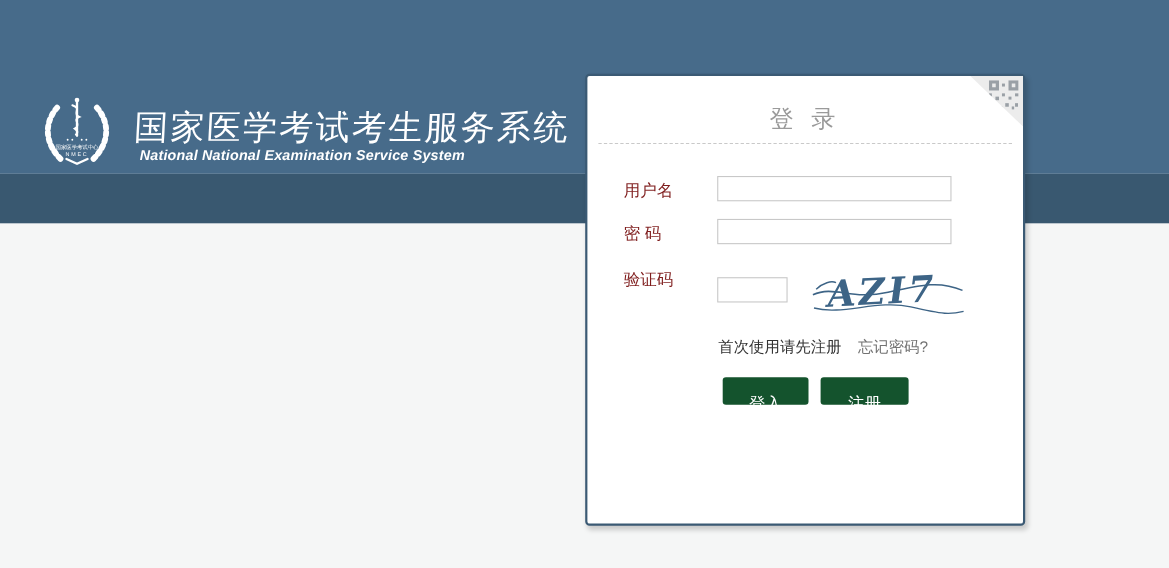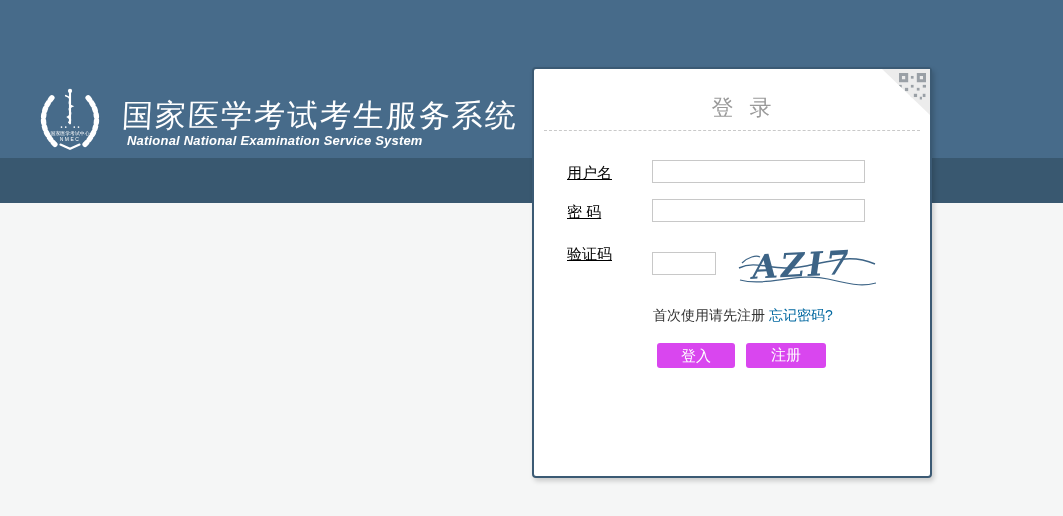--- a/index.html
+++ b/index.html
@@ -45,55 +45,55 @@
   .fold {
     position:absolute; top:0; right:0; width:48px; height:46px;
     clip-path:polygon(0 0, 100% 0, 100% 100%);
     background:linear-gradient(225deg, #ececec 55%, #cfcfcf 100%);
     cursor:pointer;
   }
   .fold svg { position:absolute; right:4px; top:4px; width:27px; height:27px; }
   .card-title {
     position:absolute; top:24px; left:0; width:100%;
     text-align:center; color:#9a9a9a; font-size:22px;
-    letter-spacing:5px; white-space:pre;margin-left:12px;
+    letter-spacing:5px; white-space:pre;
   }
   .dashed-sep {
     position:absolute; top:61px; left:10px; right:10px; height:0;
     border-top:1px dashed #c9c9c9;
   }
   .f-label {
-    position:absolute; left:33px; color:#000000; font-size:15px; white-space:pre;text-decoration:underline;
+    position:absolute; left:33px; color:#7f1d1d; font-size:15px; white-space:pre;
   }
   .f-input {
     position:absolute; left:118px; height:23px; width:213px;
     border:1px solid #c8c8c8; background:#ffffff; border-radius:0;
     font-size:14px; padding:0 5px; color:#333;
     font-family:"Liberation Sans", sans-serif; outline:none;
   }
   .lbl-user { top:95px; }   .inp-user { top:91px; }
   .lbl-pass { top:134px;text-align:right; }  .inp-pass { top:130px; }
   .lbl-capt { top:176px; }  .inp-capt { top:183px; width:64px; }
   .captcha-img {
     position:absolute; left:202px; top:170px; width:142px; height:52px;
     cursor:pointer;
   }
   .links-row {
     position:absolute; left:119px; top:238px; font-size:14px; white-space:nowrap;
   }
   .hint-register { color:#333333; text-decoration:none;font-family:Liberation Serif, serif; }
-  .link-forgot { color:#0369a1; text-decoration:none; }
+  .link-forgot { color:#737373; text-decoration:none; margin-left:11px; }
   .btn {
     position:absolute; top:274px; height:25px;
-    background:#d946ef; color:#ffffff; border:none; border-radius:3px;
+    background:#14532d; color:#ffffff; border:none; border-radius:3px;
     font-size:15px; font-family:"Liberation Sans", sans-serif;
-    cursor:pointer; line-height:25px; text-align:center; padding:0;
+    cursor:pointer; line-height:25px; text-align:center; padding:12px;
   }
   .btn-login { left:123px; width:78px; }
-  .btn-register { left:212px; width:80px;font-family:Liberation Serif, serif; }
+  .btn-register { left:212px; width:80px; }
   .copyright {
     position:absolute; right:10px; bottom:8px;
     color:#a6a6a6; font-size:14.5px; white-space:nowrap;
   }
 </style>
 </head>
 <body>
 
 <div class="band-top"></div>
 <div class="band-dark"></div>

